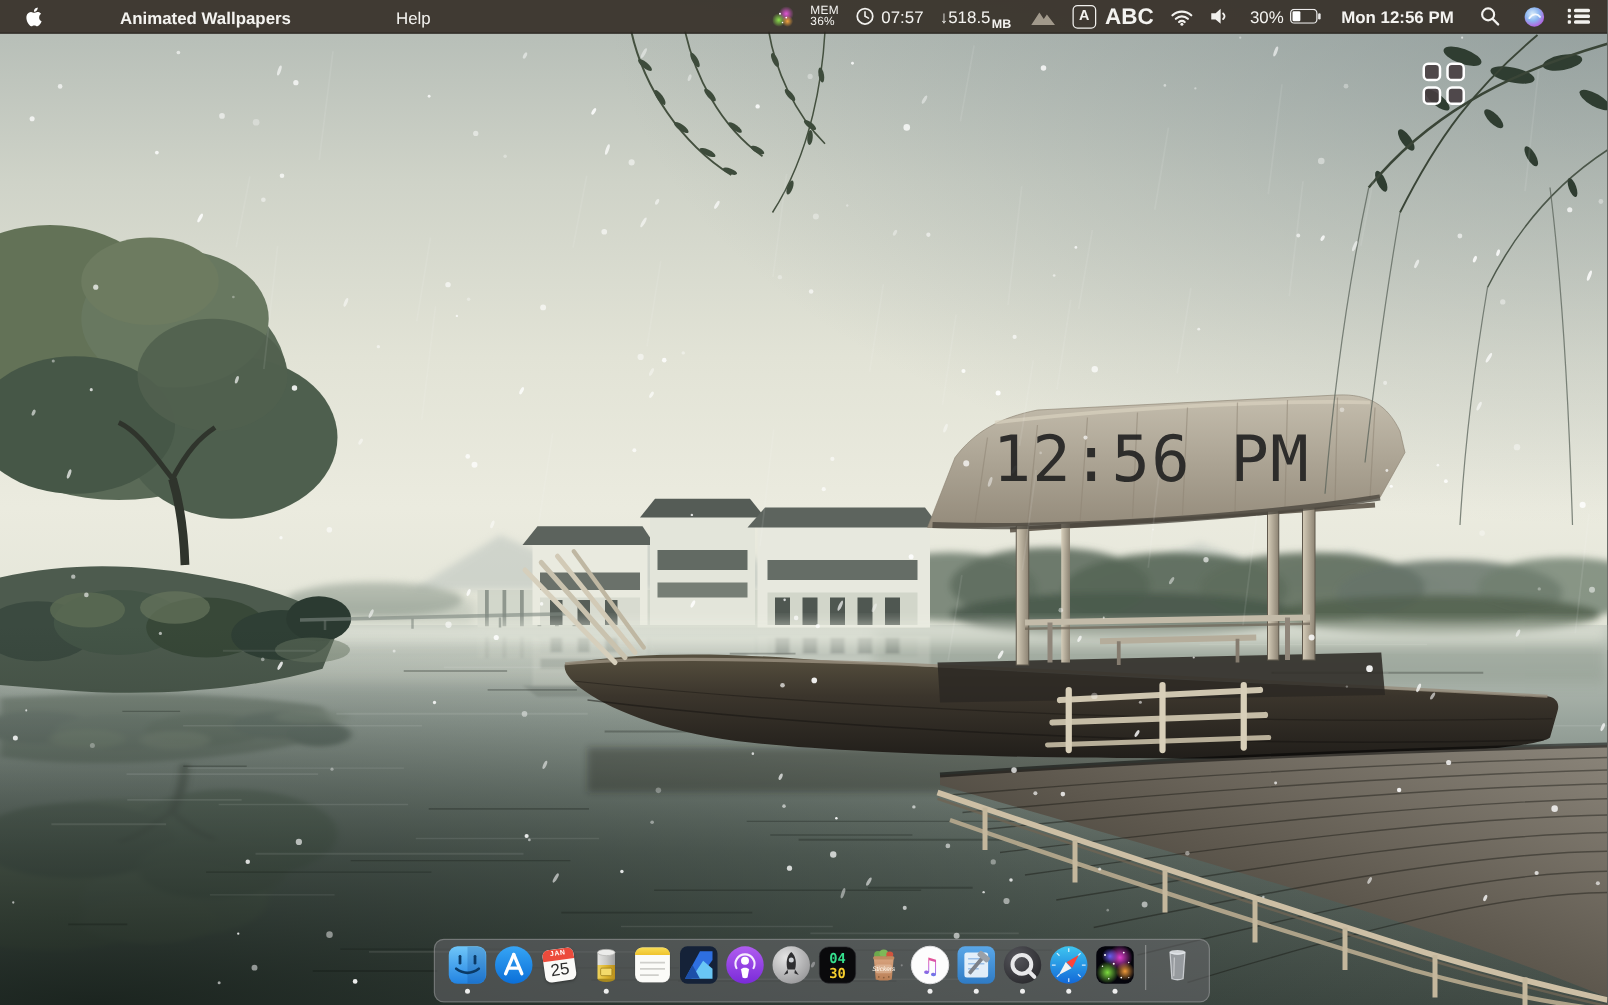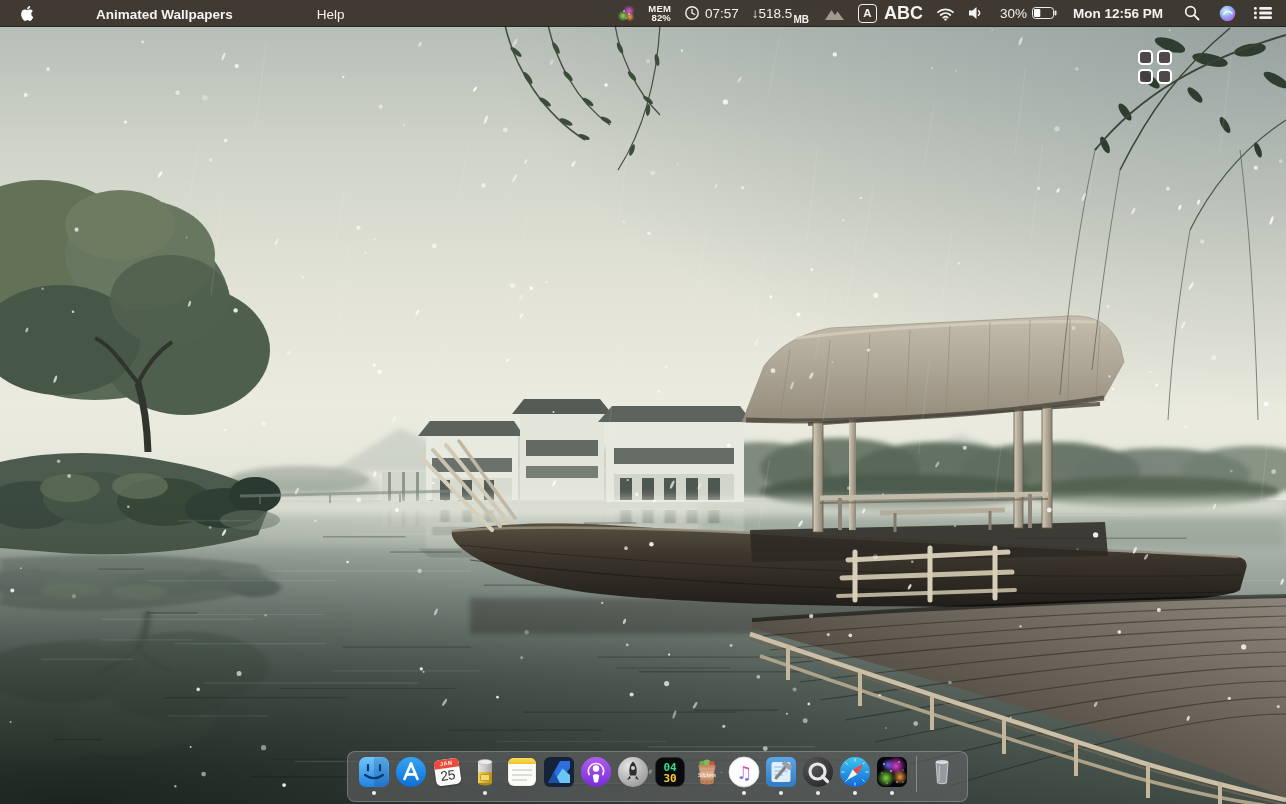--- a/index.html
+++ b/index.html
@@ -11,21 +11,21 @@
   .menubar{position:absolute;top:0;left:0;right:0;height:26px;z-index:30;
     background:rgba(56,50,42,.94);border-bottom:1px solid rgba(0,0,0,.35);
     display:flex;align-items:center;justify-content:space-between;
     padding:0 14px 0 20px;color:#f4f3f0;font-size:13.5px;}
   .mb-left{display:flex;align-items:flex-end;gap:44px;}
   .mb-apple{display:flex;align-items:center;}
   .mb-app{font-weight:700;margin-left:18px;white-space:nowrap;}
   .mb-help{margin-left:40px;}
   .mb-right{display:flex;align-items:center;}
   .mb-right>*{margin-left:13px;display:flex;align-items:center;white-space:nowrap;}
-  .mb-mem{flex-direction:column;font-size:9.5px;font-weight:700;line-height:9.5px;letter-spacing:.2px;align-items:flex-end;}
+  .mb-mem{flex-direction:column;font-size:9.5px;font-weight:400;line-height:9.5px;letter-spacing:.2px;align-items:flex-start;}
   .mb-timer svg{margin-right:5px;}
   .mb-net .unit{font-size:10px;margin-left:1px;margin-top:12px;font-weight:600;}
   .mb-inputbox{width:17px;height:17px;border:1.6px solid #f2f1ee;border-radius:4px;
     display:flex;align-items:center;justify-content:center;font-size:11.5px;font-weight:700;}
   .mb-abc{margin-left:7px;font-size:18px;font-weight:600;}
   .mb-batt{margin-left:15px;}
   .mb-batt svg{margin-left:5px;}
   .mb-date{font-weight:600;margin-left:16px;}
   .mb-search{margin-left:21px;}
   .mb-siri{margin-left:19px;}
@@ -653,21 +653,21 @@
         <circle cx="11" cy="6" r="6" fill="url(#mgm)"></circle>
             <circle cx="5" cy="11" r="5.5" fill="url(#mgg)"></circle>
         <circle cx="12" cy="12" r="4.5" fill="url(#mgo)"></circle>
         <circle cx="6" cy="6" r=".8" fill="#fff"></circle>
             <circle cx="11" cy="9" r=".7" fill="#fff"></circle>
             <circle cx="8" cy="13" r=".6" fill="#fff"></circle>
       </svg>
     </span>
     <span class="mb-mem">
       <span>MEM</span>
-      <span>82%</span>
+      <span>36%</span>
     </span>
     <span class="mb-timer">
       <svg width="16" height="16" viewBox="0 0 16 16">
         <circle cx="8" cy="8" r="6.2" stroke="#f2f1ee" stroke-width="1.4" fill="none"></circle>
         <path d="M8,4.5 L8,8 L10.8,9.5" stroke="#f2f1ee" stroke-width="1.3" fill="none" stroke-linecap="round"></path>
       </svg>
       <span>07:57</span>
     </span>
     <span class="mb-net">
       <span>↓</span>
@@ -737,20 +737,21 @@
   </div>
 </div>
 
 <div class="grid-widget">
   <div class="cell"></div>
   <div class="cell"></div>
   <div class="cell"></div>
   <div class="cell"></div>
 </div>
 
+<div class="pav-clock">12:56 PM</div>
 
 <div class="dock">
 
   <div class="dock-item">
     <svg class="ic" viewBox="0 0 34 34">
       <defs>
             <linearGradient id="dfin" x1="0" y1="0" x2="0" y2="1">
               <stop offset="0" stop-color="#6fc6f9"></stop>
               <stop offset="1" stop-color="#2283e2"></stop>
             </linearGradient>

